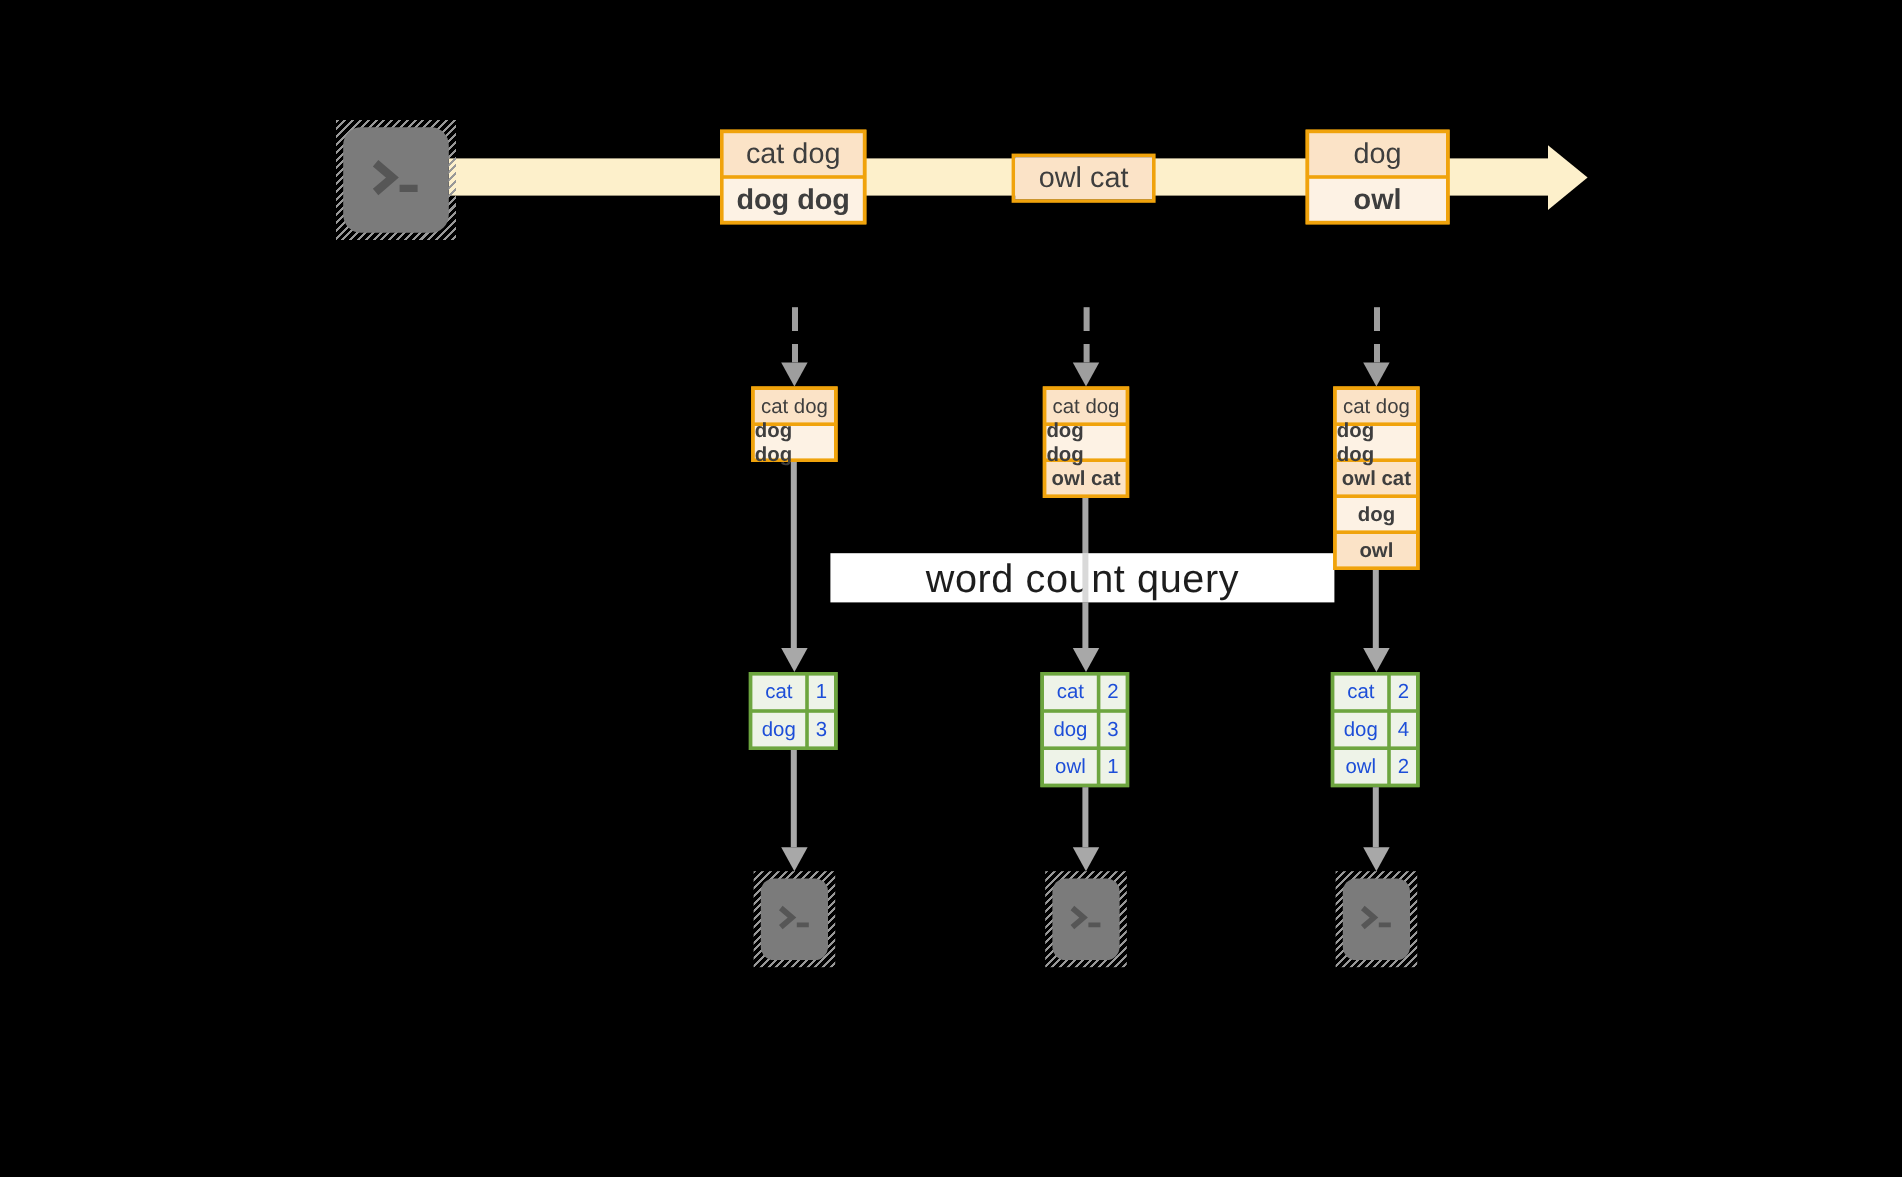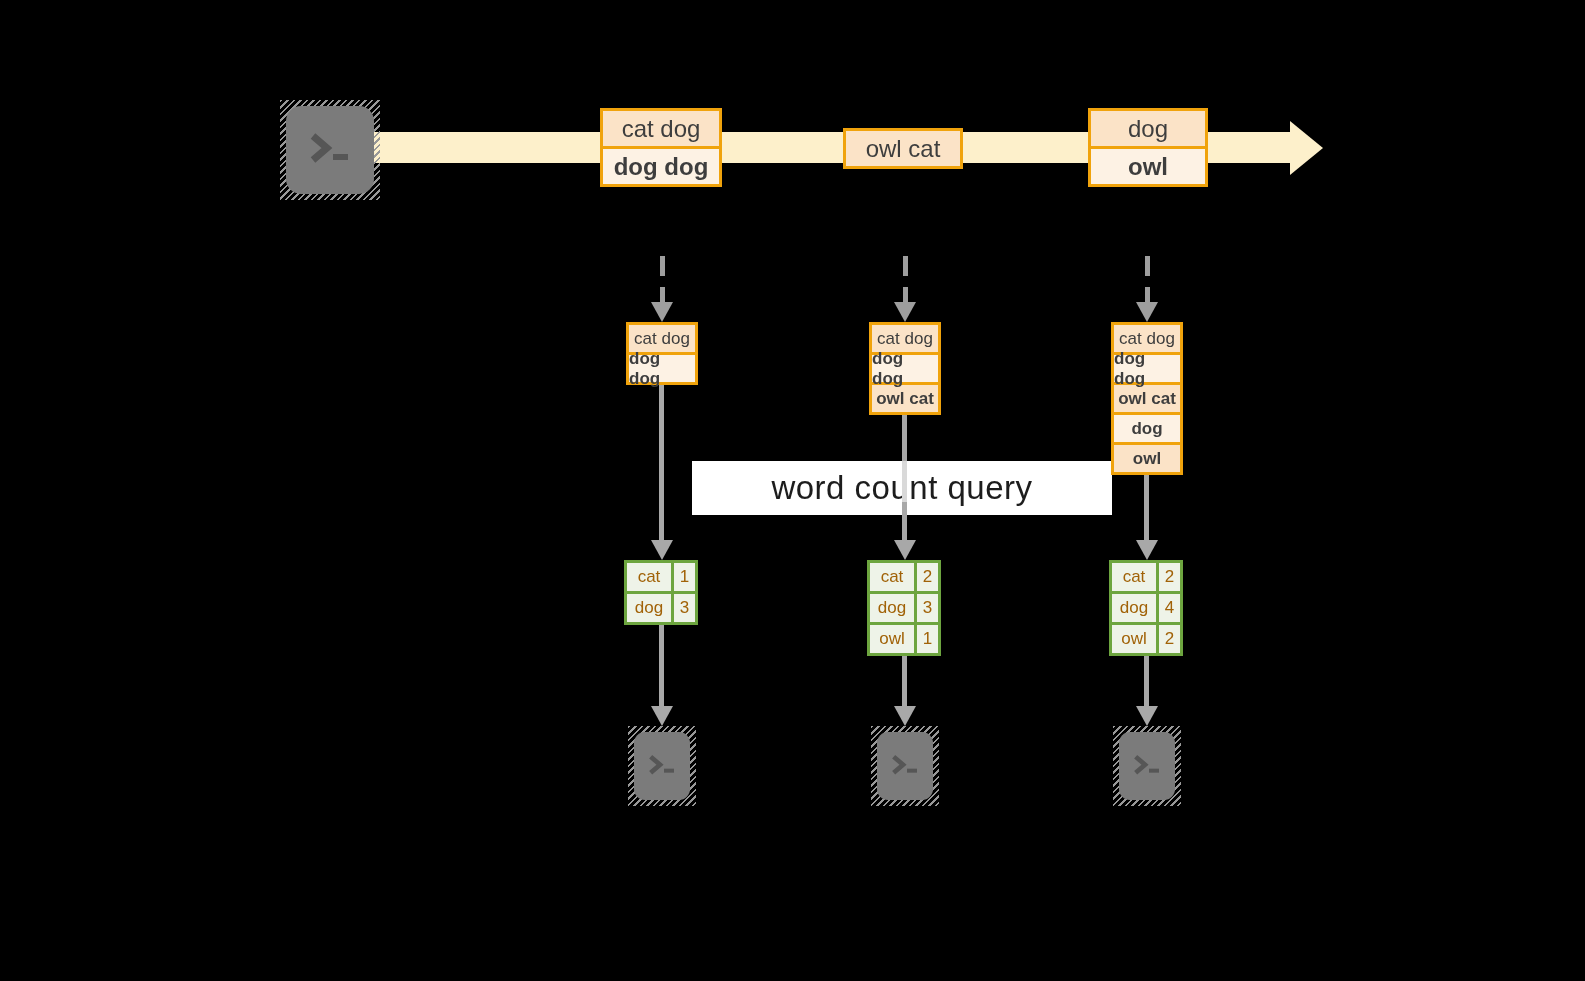--- a/index.html
+++ b/index.html
@@ -23,28 +23,28 @@
   .fill-b{background:#fdf2e4;}
   .event .row{height:35px;font-size:24px;}
   .buffer .row{height:27px;font-size:17px;}
   
   .gline{position:absolute;width:5px;background:#a8a8a8;}
   .gline-light{position:absolute;width:5px;background:#d9d9d9;}
   .dline{position:absolute;width:5px;background:repeating-linear-gradient(180deg,#9e9e9e 0px,#9e9e9e 20px,transparent 20px,transparent 31px);}
   .ahead{position:absolute;width:0;height:0;border-left:11px solid transparent;border-right:11px solid transparent;border-top:20px solid #a8a8a8;}
   .dhead{position:absolute;width:0;height:0;border-left:11px solid transparent;border-right:11px solid transparent;border-top:20px solid #9e9e9e;}
   
-  .qband{position:absolute;left:692px;top:461px;width:420px;height:54px;background:#ffffff;
+  .qband{position:absolute;left:692px;top:461px;width:420px;height:41px;background:#ffffff;
     display:flex;align-items:center;justify-content:center;}
   .qband span{font-size:33px;color:#1d1d1d;letter-spacing:0.5px;}
   
   .gtable{position:absolute;display:grid;grid-template-columns:44px 21px;grid-auto-rows:28px;
     gap:3px;background:#6da53f;border:3px solid #6da53f;}
   .gtable .cell{background:#eef3e8;display:flex;align-items:center;justify-content:center;
-    font-size:17px;color:#a16207;}
+    font-size:17px;color:#1d4ed8;}
 </style>
 </head>
 <body>
 
 <div class="stage">
 
   <div class="stream-band"></div>
   <div class="stream-head"></div>
 
   <div class="term" style="left:280px;top:100px;width:100px;height:100px;">

